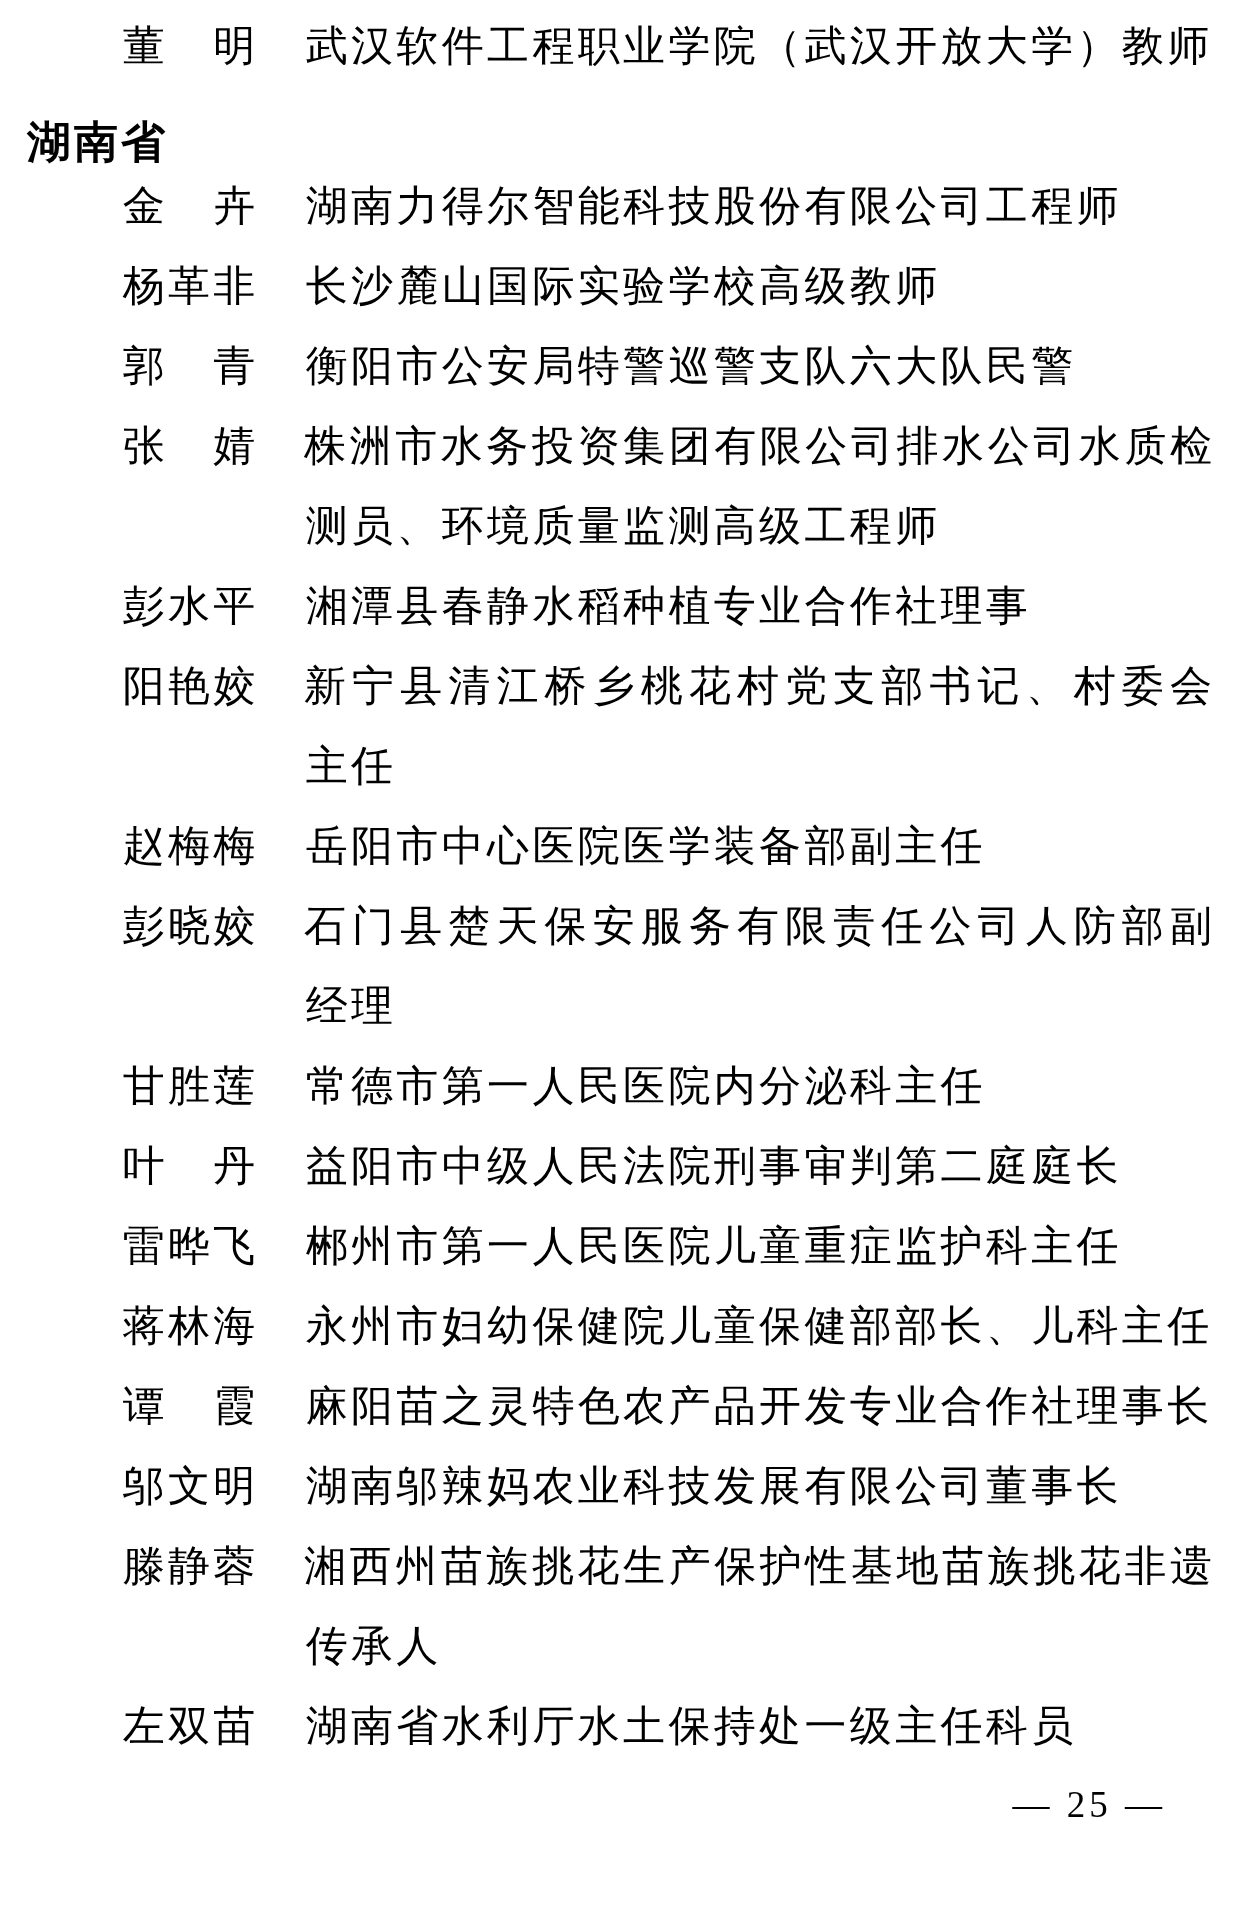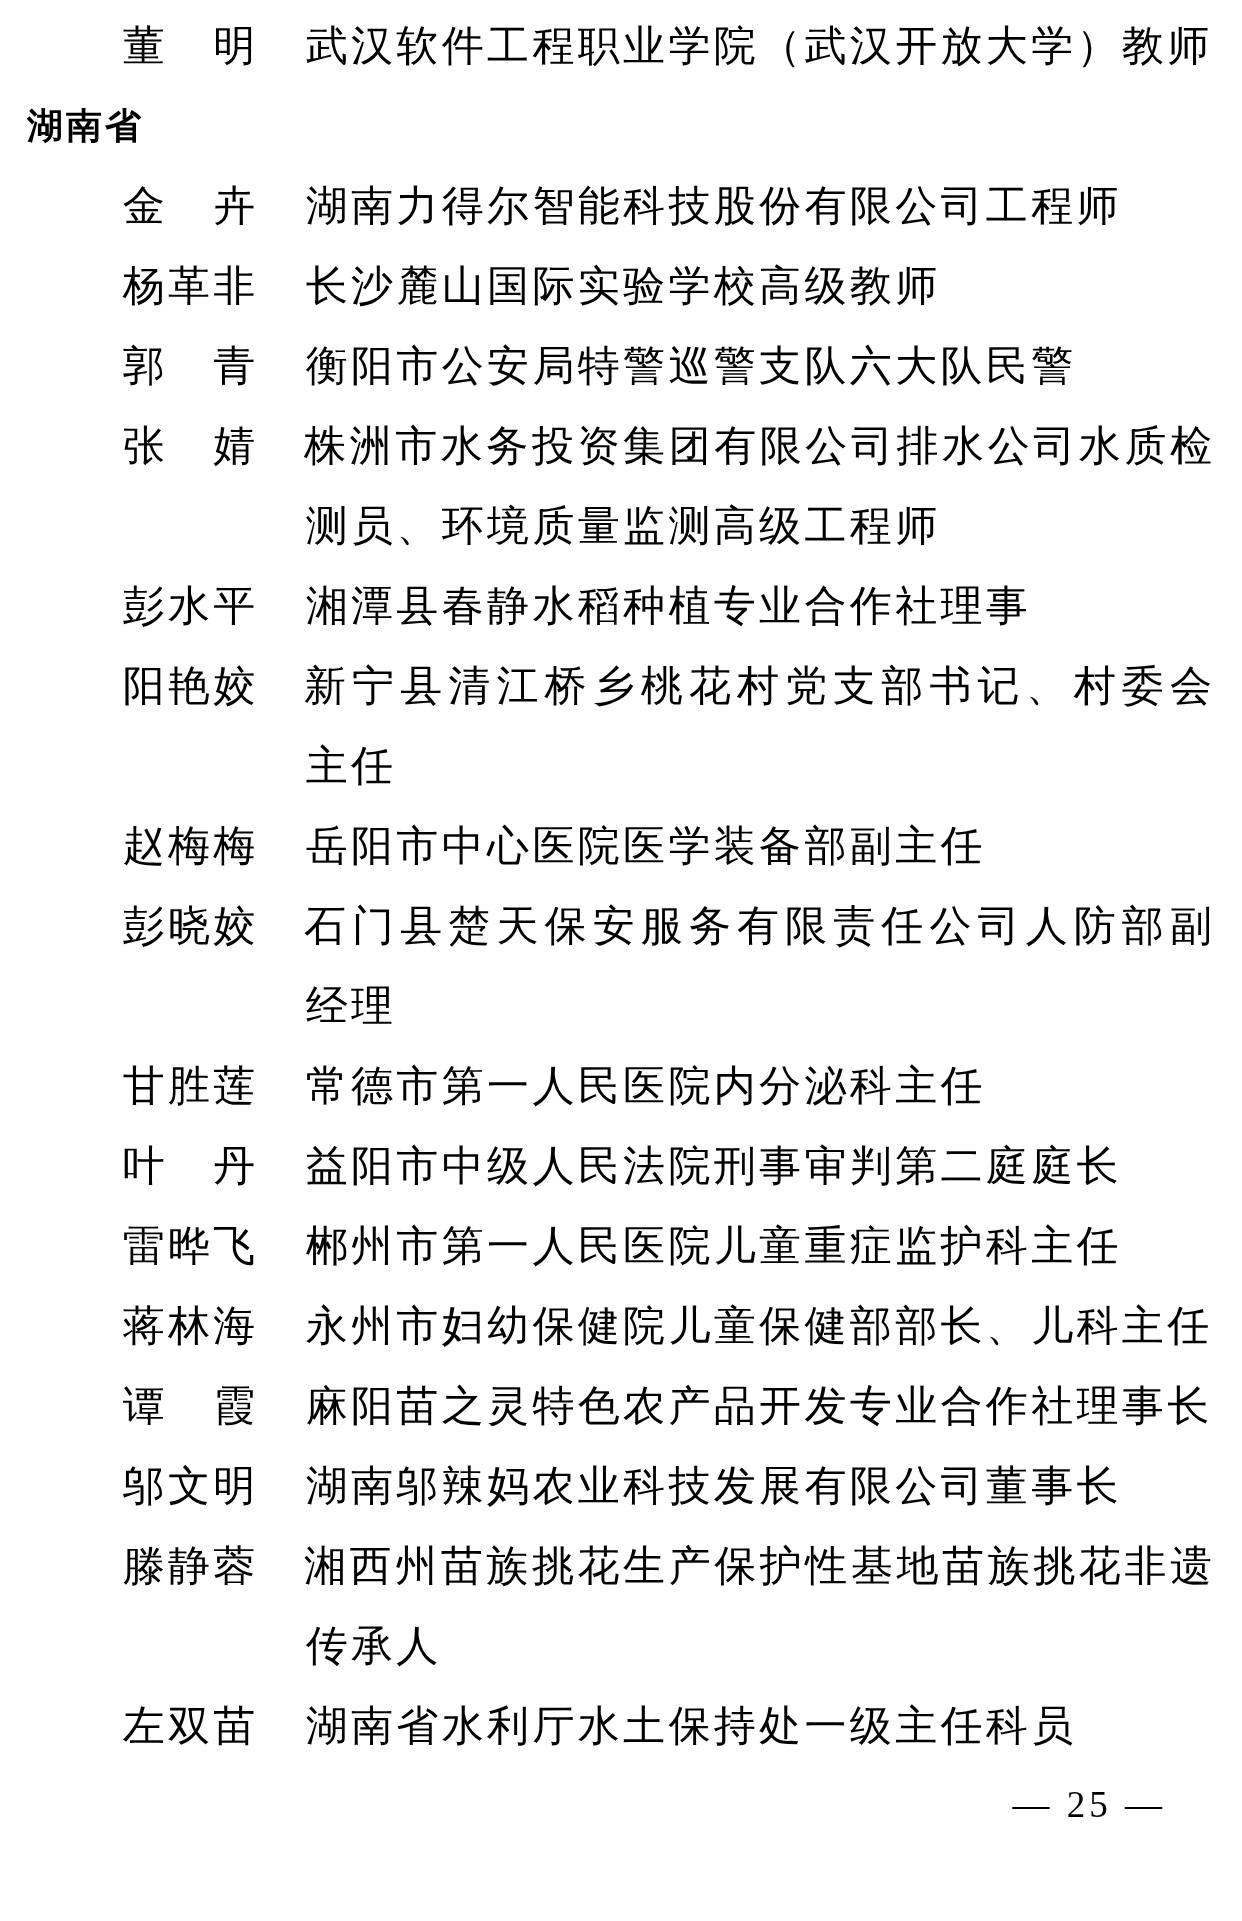--- a/index.html
+++ b/index.html
@@ -53,27 +53,27 @@
     font-size: 42px;
     line-height: 80px;
   }
   .desc.fill .c {
     width: auto;
     min-width: 42px;
   }
   .section-title {
     position: absolute;
     left: 27px;
-    top: 0;
+    top: 16px;
     height: 80px;
     display: flex;
     align-items: center;
     font-family: Liberation Serif, serif;
     font-weight: bold;
-    font-size: 36px;
+    font-size: 44px;
     letter-spacing: 3px;
   }
   .pagenum {
     position: absolute;
     top: 1765px;
     right: 76px;
     height: 78px;
     display: flex;
     align-items: center;
     font-size: 37px;

